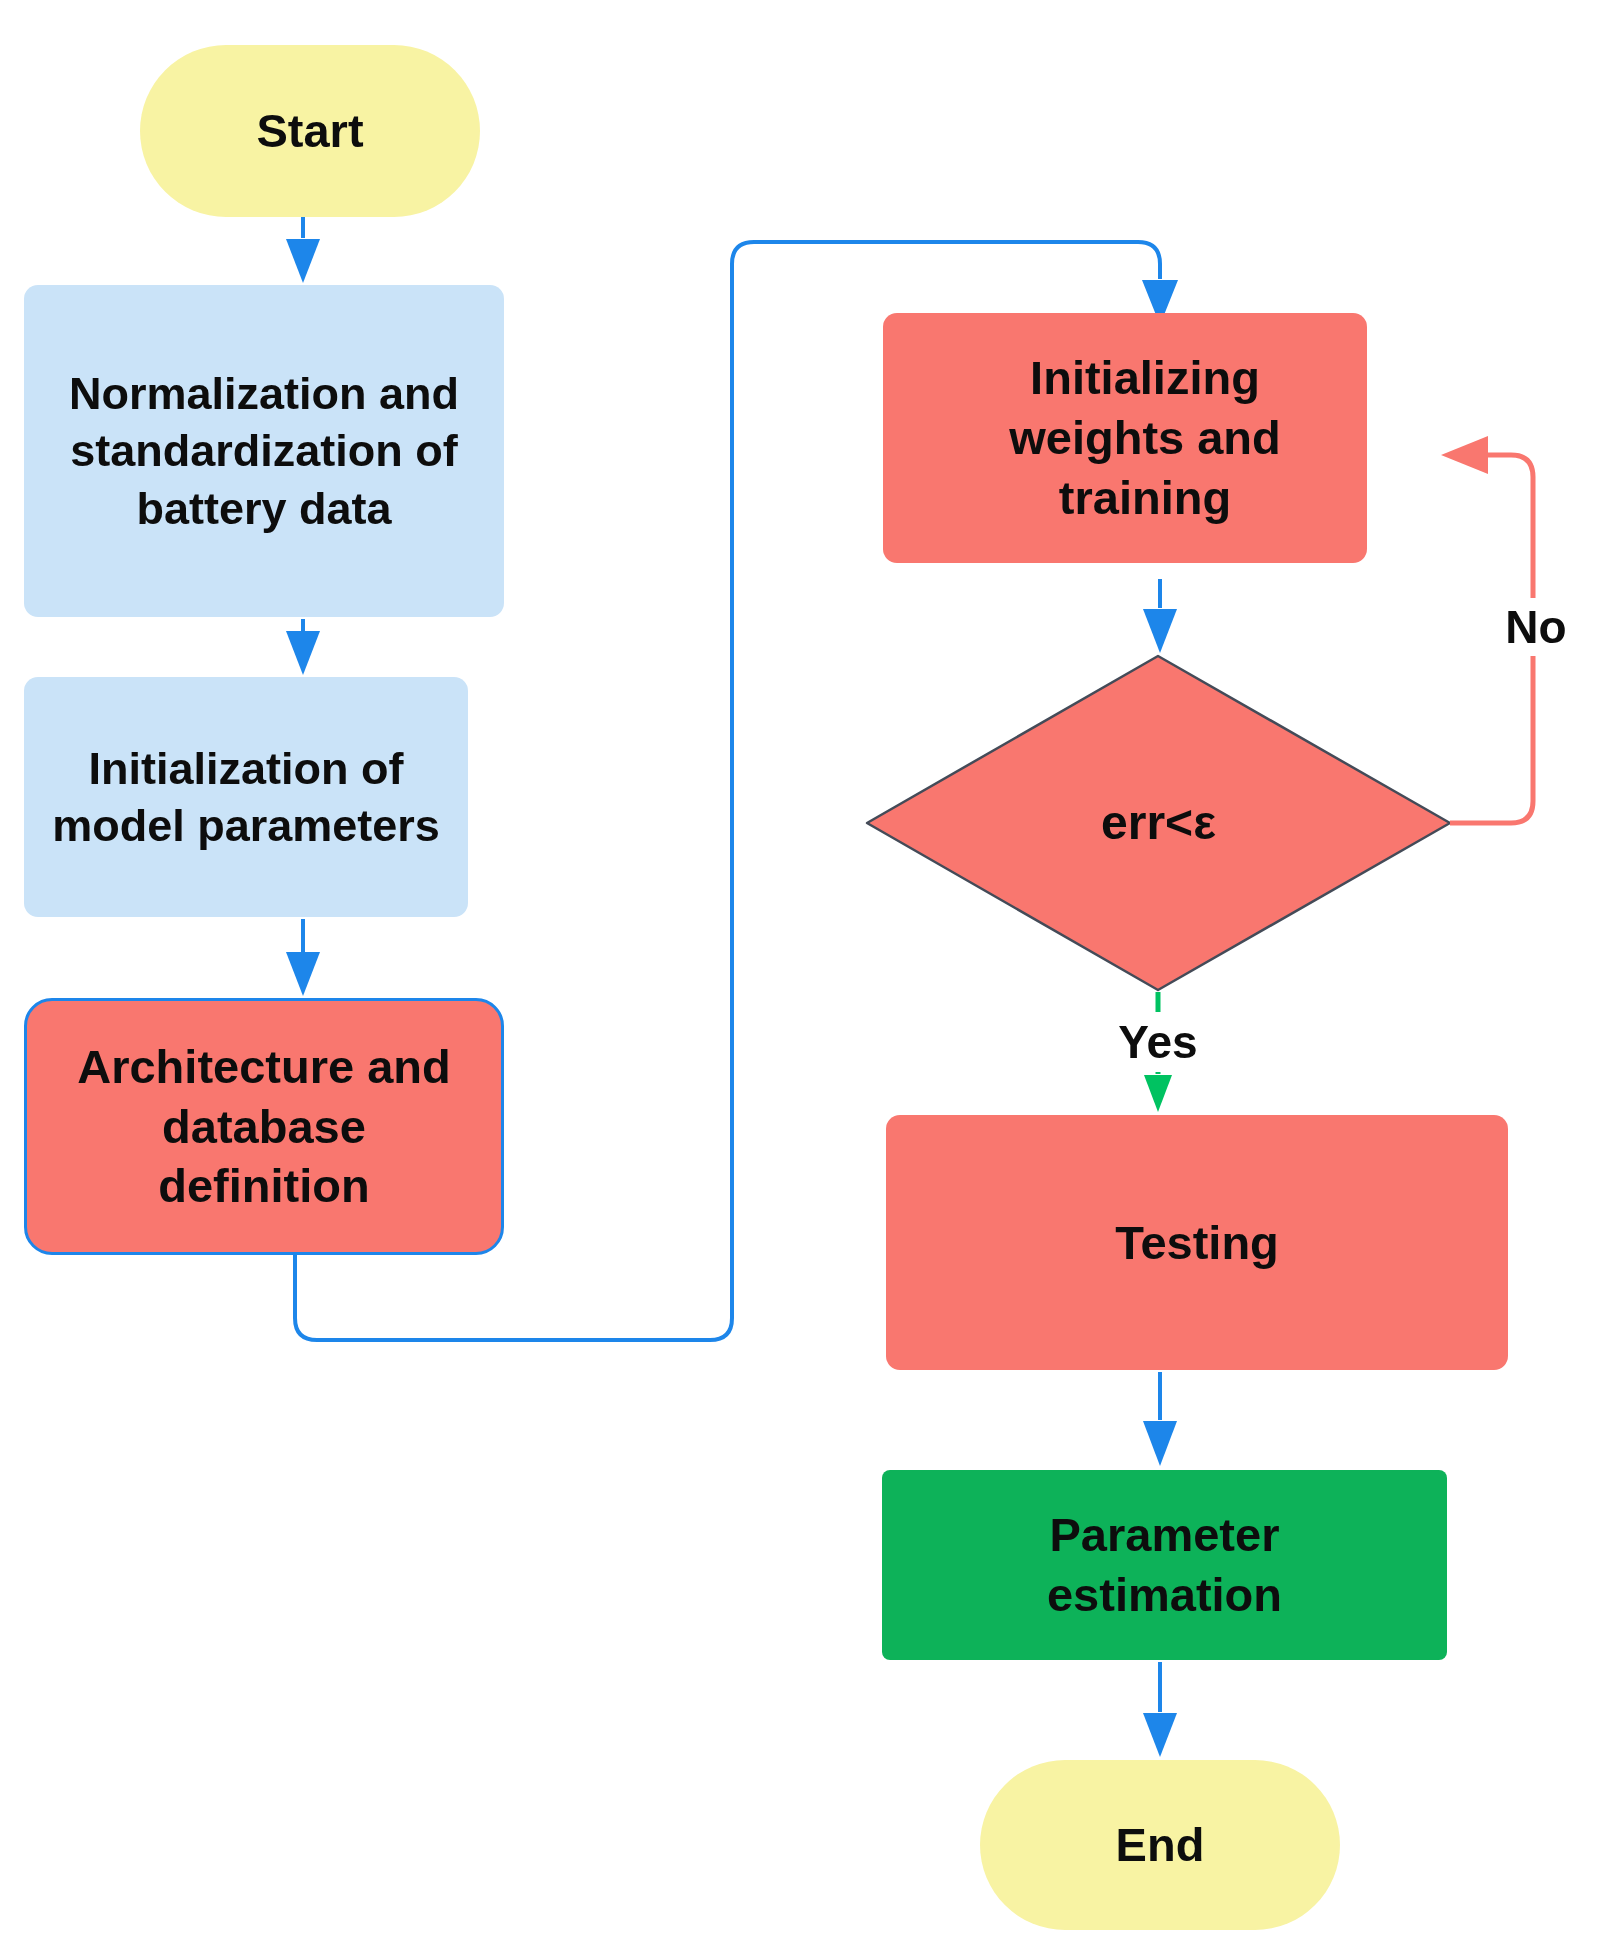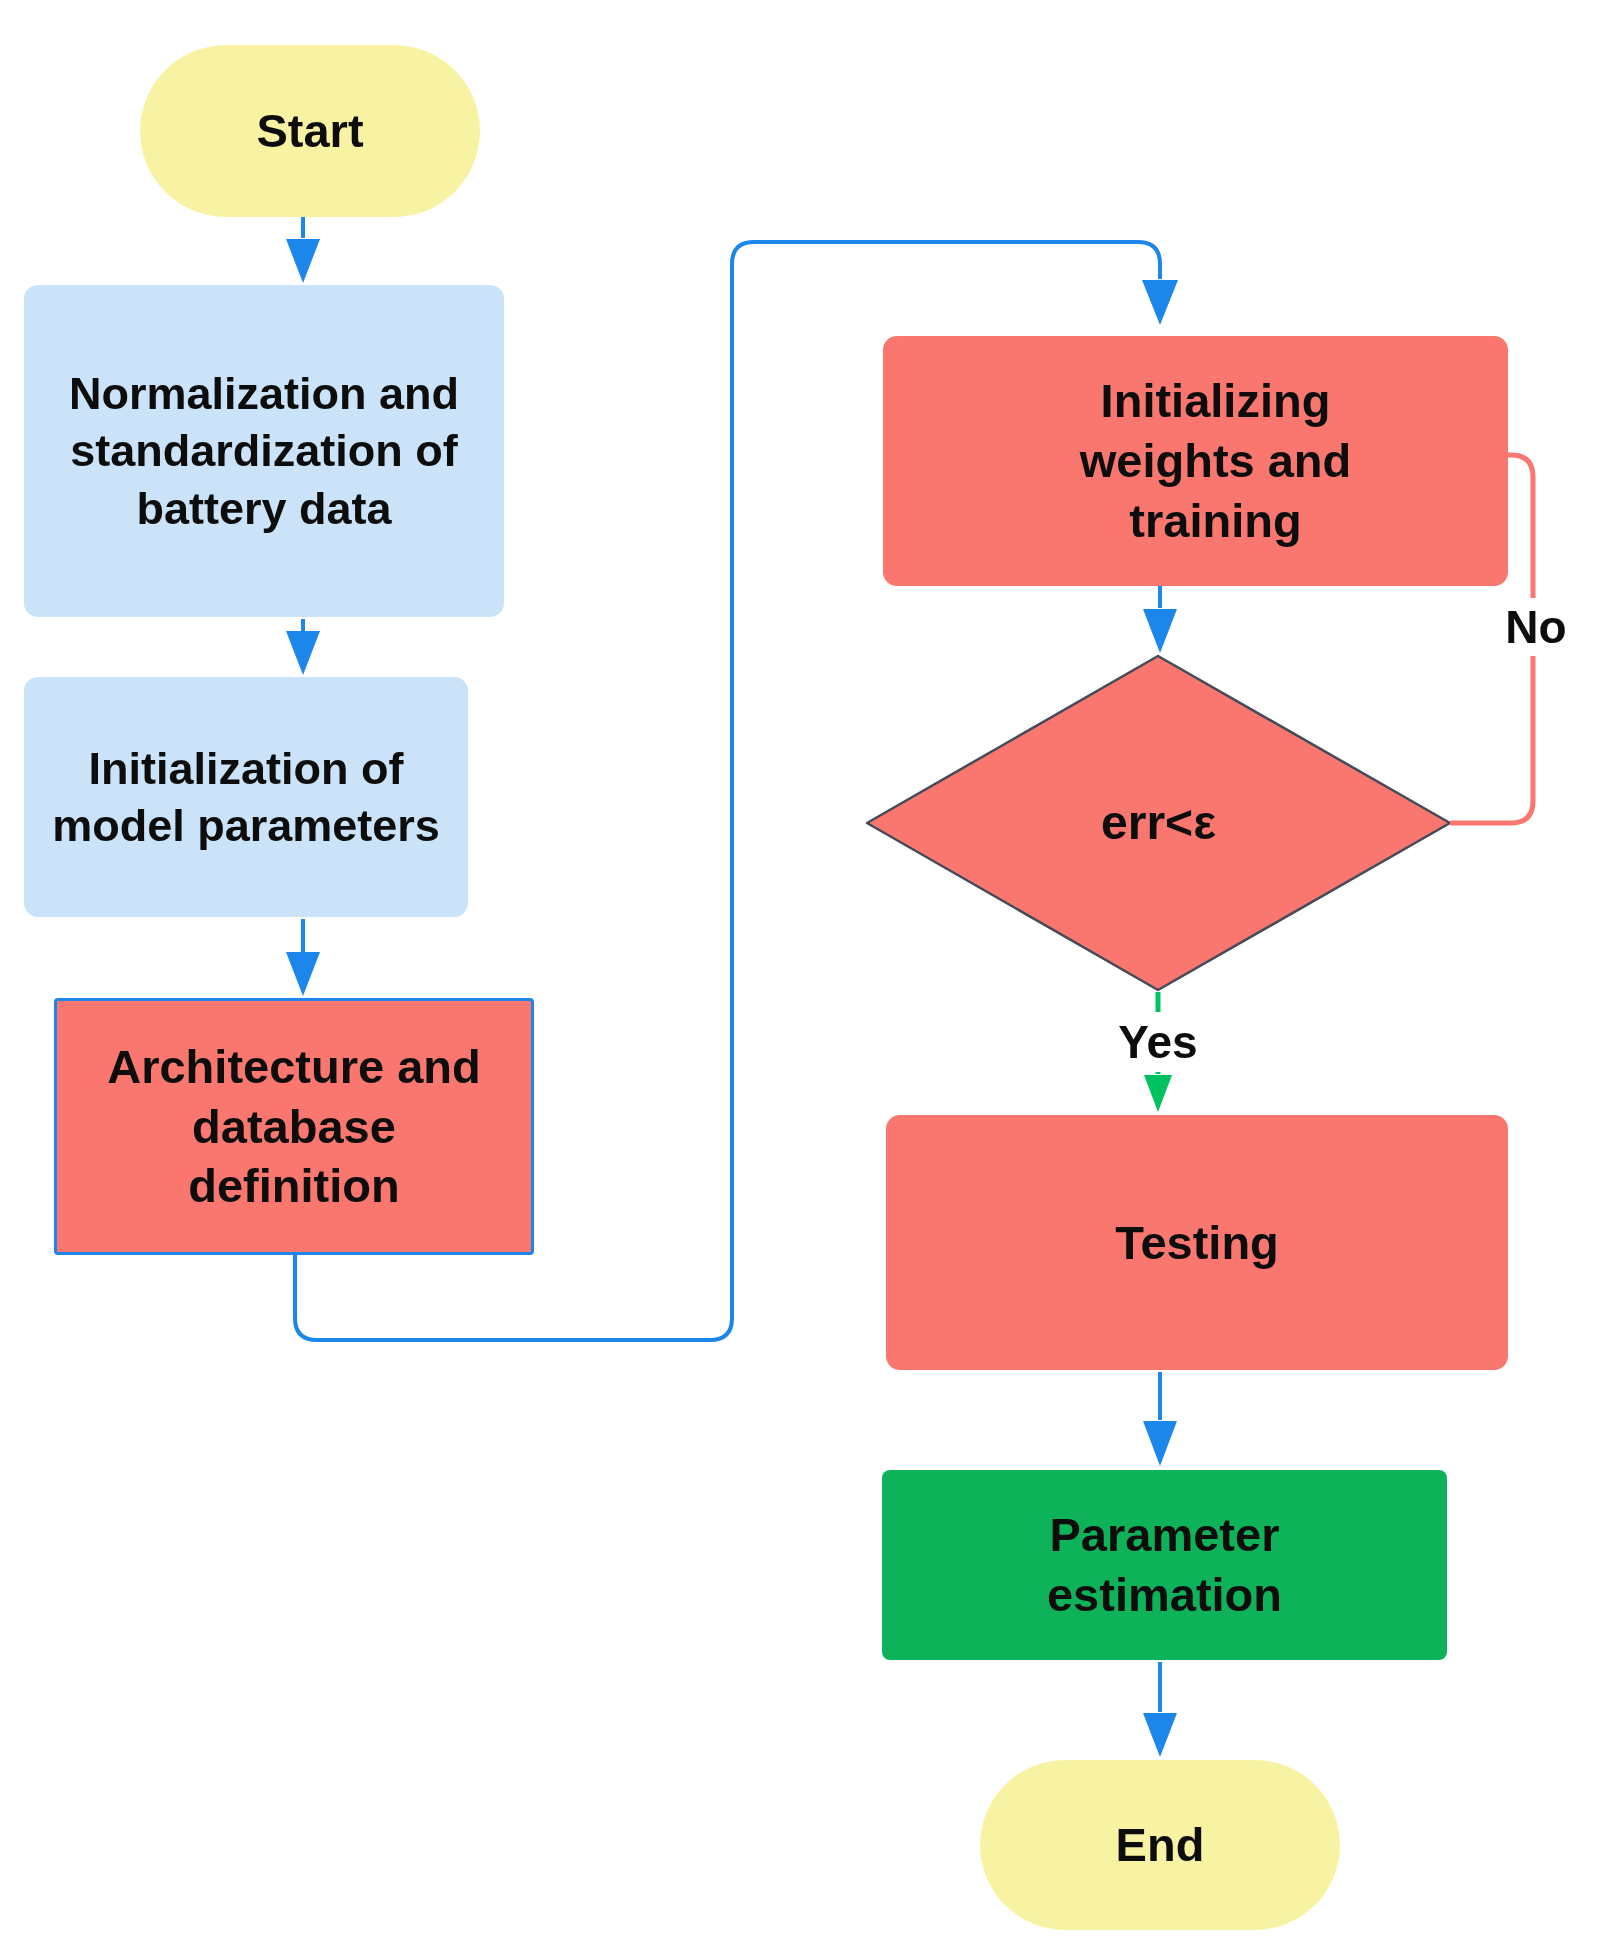--- a/index.html
+++ b/index.html
@@ -20,21 +20,21 @@
   .diamond-shape{fill:var(--node-salmon);stroke:var(--diamond-border);stroke-width:2.5;stroke-linejoin:round;}
   .node{
     position:absolute;display:flex;align-items:center;justify-content:center;
     text-align:center;font-weight:bold;color:var(--text);
     white-space:pre-line;line-height:1.27;box-sizing:border-box;
   }
   .terminator{border-radius:90px;background:var(--node-yellow);font-size:47px;}
   .proc-blue{border-radius:14px;background:var(--node-lightblue);font-size:45px;}
   .proc-salmon{border-radius:14px;background:var(--node-salmon);font-size:47px;}
   .proc-green{border-radius:8px;background:var(--node-green);font-size:47px;}
-  .proc-arch{border-radius:4px;background:var(--node-salmon);border:3px solid var(--architecture-border);font-size:47px;margin-left:30px;}
+  .proc-arch{border-radius:28px;background:var(--node-salmon);border:3px solid var(--architecture-border);font-size:47px;}
   .diamond-label{position:absolute;background:transparent;font-size:48px;}
   .edge-label{
     position:absolute;background:var(--background,#fff);
     display:flex;align-items:center;justify-content:center;
     font-weight:bold;font-size:46px;color:var(--text);
   }
 </style>
 </head>
 <body>
 
@@ -78,21 +78,21 @@
 standardization of
 battery data</div>
 
   <div class="node proc-blue" style="left:24px;top:677px;width:444px;height:240px;">Initialization of
 model parameters</div>
 
   <div class="node proc-arch" style="left:24px;top:998px;width:480px;height:257px;">Architecture and
 database
 definition</div>
 
-  <div class="node proc-salmon" style="left:883px;top:336px;width:625px;height:250px;padding-left:40px;">Initializing
+  <div class="node proc-salmon" style="left:883px;top:313px;width:484px;height:250px;padding-left:40px;">Initializing
 weights and
 training</div>
 
   <div class="node diamond-label" style="left:867px;top:656px;width:583px;height:334px;text-align:center;">err&lt;ε</div>
 
   <div class="node proc-salmon" style="left:886px;top:1115px;width:622px;height:255px;">Testing</div>
 
   <div class="node proc-green" style="left:882px;top:1470px;width:565px;height:190px;">Parameter
 estimation</div>
 

